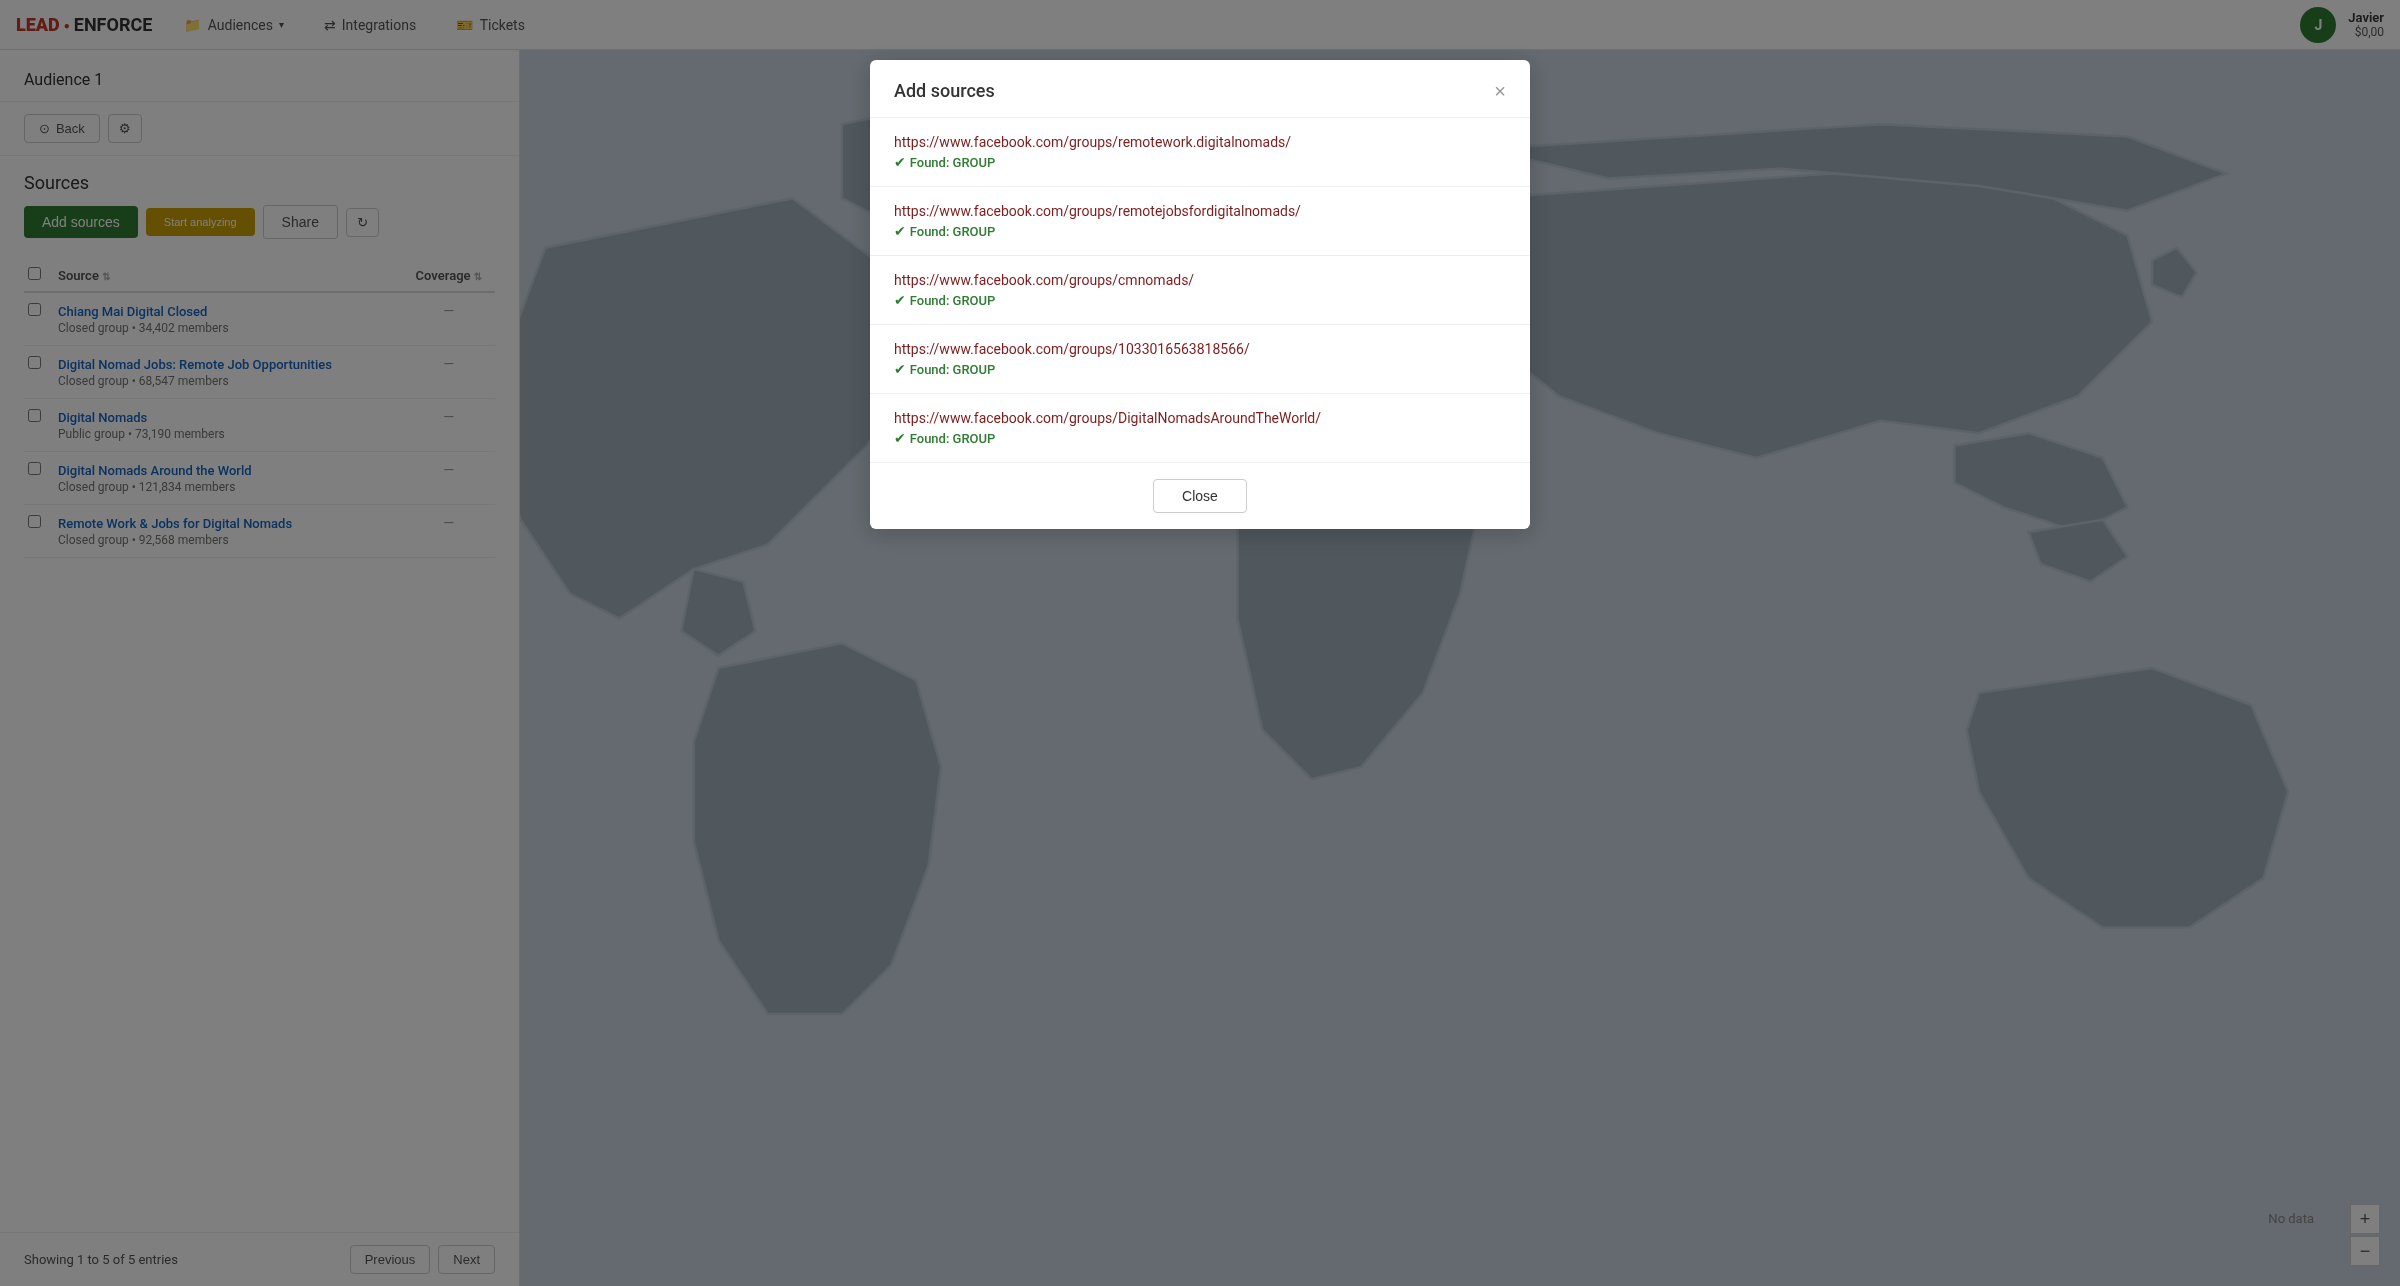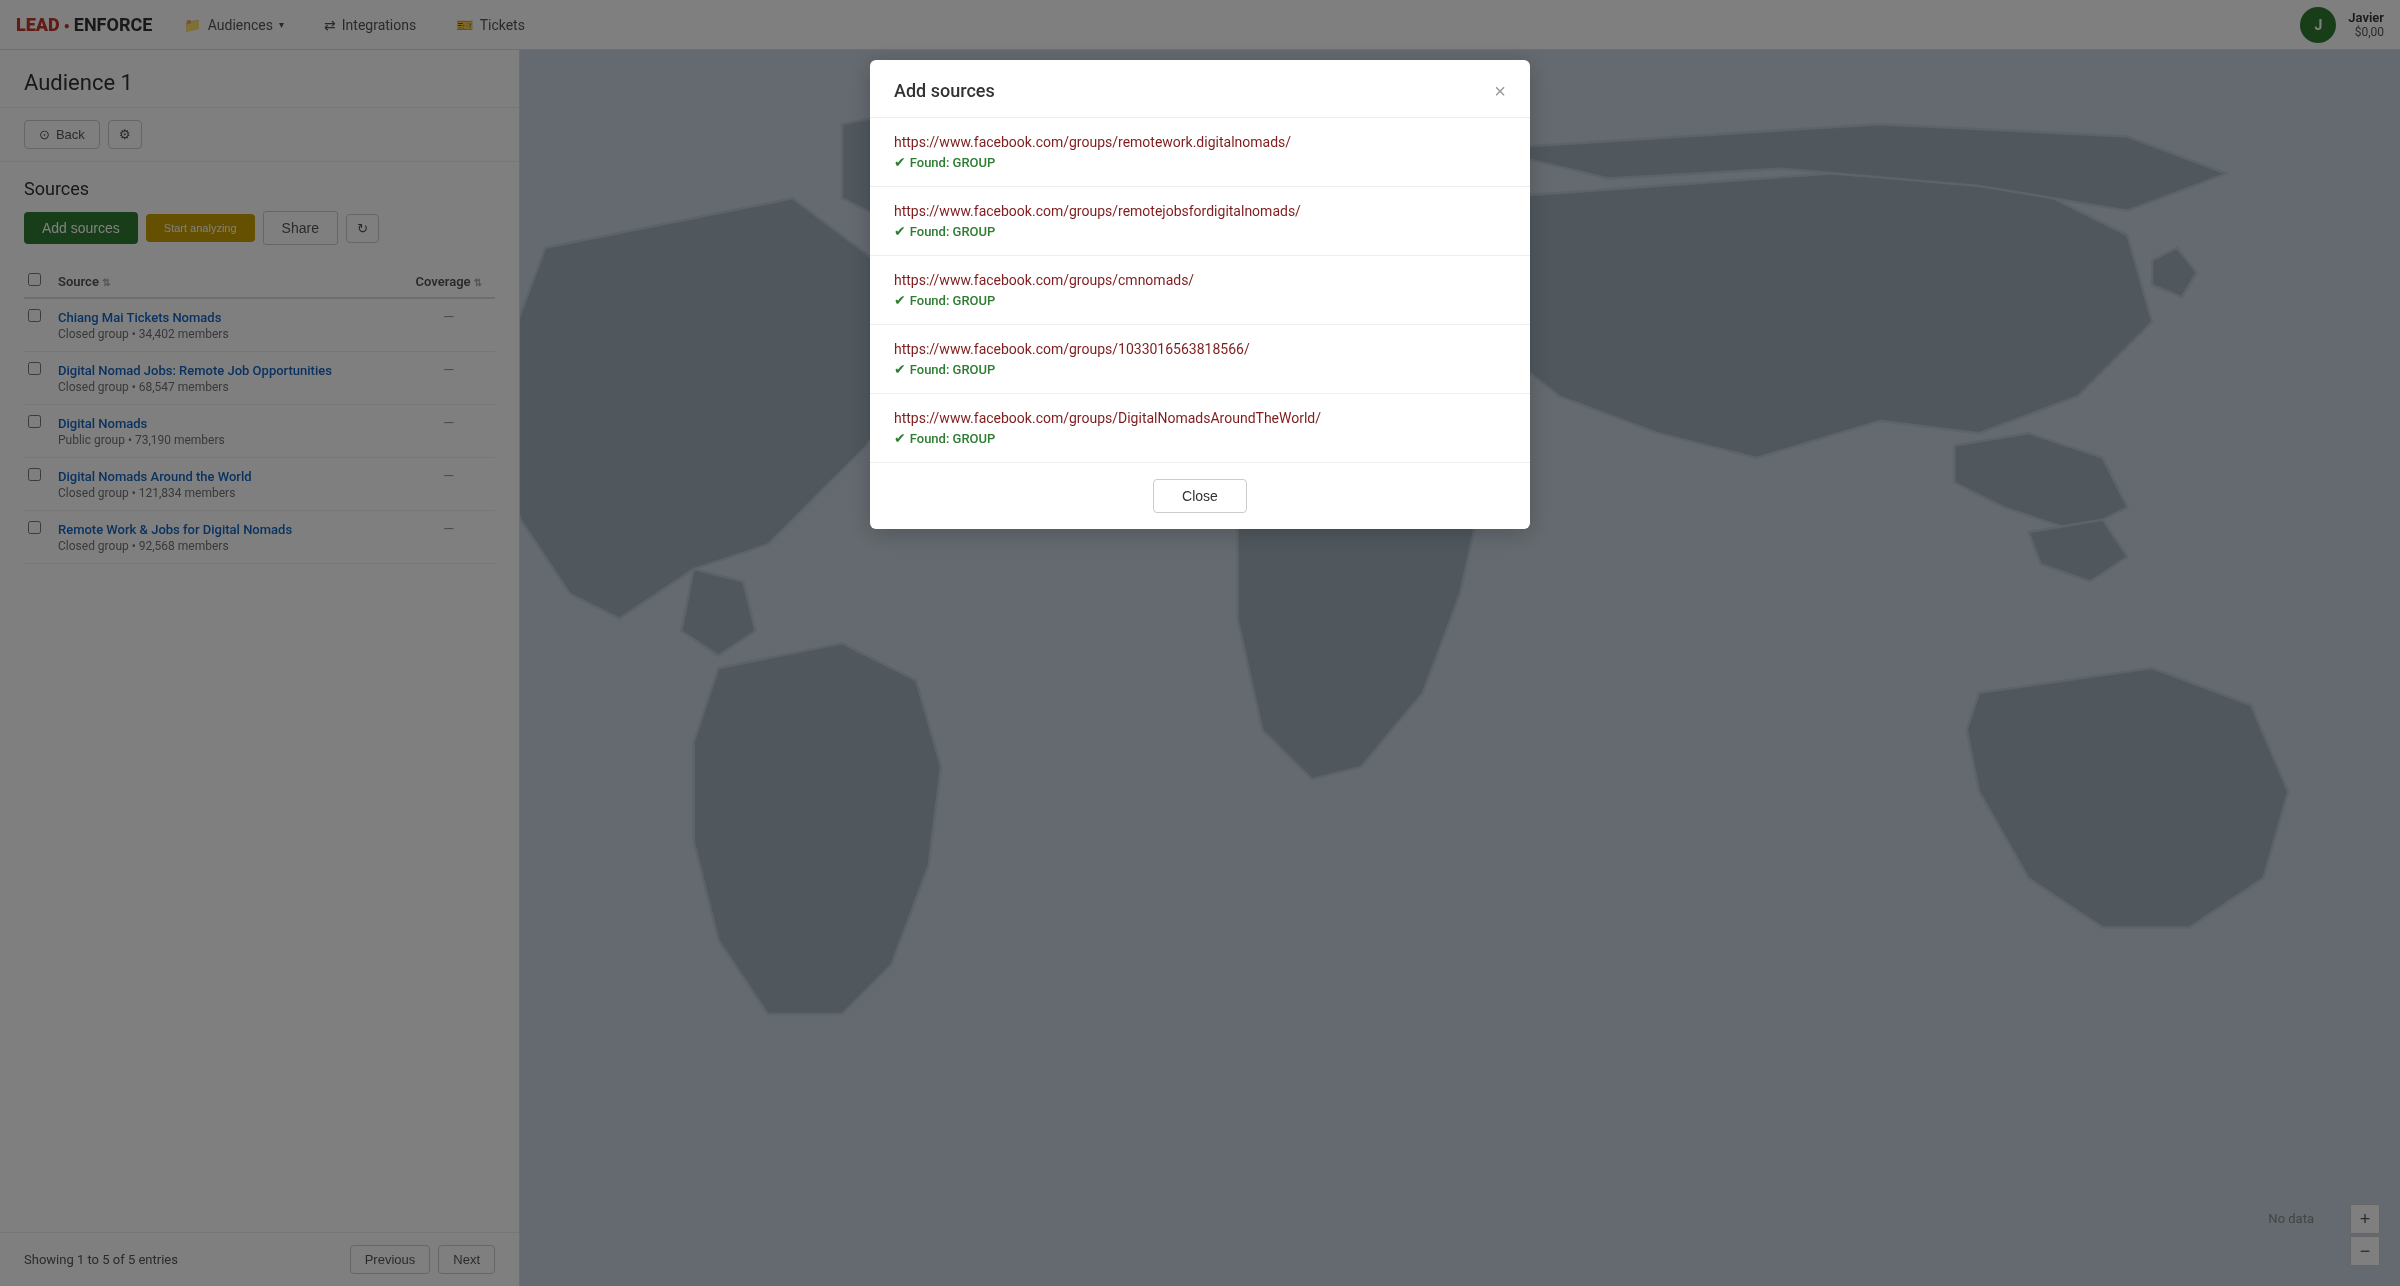--- a/index.html
+++ b/index.html
@@ -67,21 +67,21 @@
       border-right: 1px solid #ddd;
       display: flex;
       flex-direction: column;
       overflow: hidden;
     }
 
     .page-header {
       padding: 20px 24px 12px;
       border-bottom: 1px solid #eee;
     }
-    .page-title { font-size: 22px; font-weight: 400; color: #333; }
+    .page-title { font-size: 16px; font-weight: 400; color: #333; }
 
     .page-actions {
       padding: 12px 24px;
       display: flex;
       gap: 8px;
       border-bottom: 1px solid #eee;
     }
     .btn-back {
       display: flex;
       align-items: center;
@@ -366,21 +366,21 @@
             <th>Source <span style="font-size:10px;color:#aaa;">⇅</span></th>
             <th class="center">Coverage <span style="font-size:10px;color:#aaa;">⇅</span></th>
           </tr>
         </thead>
         <tbody id="sources-tbody">
         <tr>
       <td class="checkbox-cell">
         <input type="checkbox" style="">
       </td>
       <td>
-        <a href="#" class="source-link">Chiang Mai Tickets Nomads</a>
+        <a href="#" class="source-link">Chiang Mai Digital Closed</a>
         <div class="source-meta">Closed group • 34,402 members</div>
       </td>
       <td class="center">
         <span class="dash">—</span>
       </td>
     </tr>
             <tr>
       <td class="checkbox-cell">
         <input type="checkbox" style="">
       </td>

